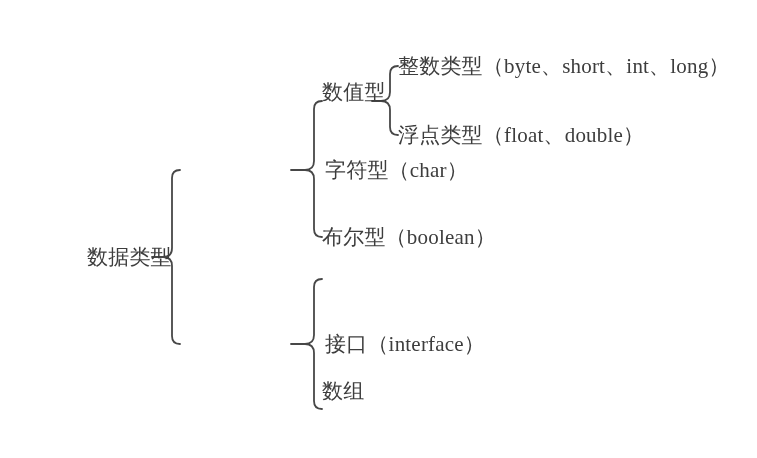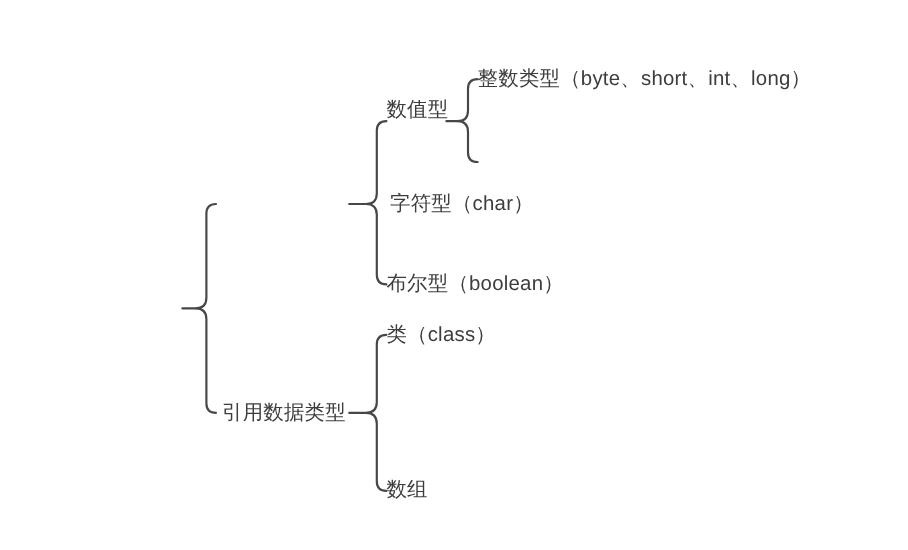--- a/index.html
+++ b/index.html
@@ -20,25 +20,26 @@
   .links {
     position: absolute;
     left: 0;
     top: 0;
     pointer-events: none;
   }
   .node {
     position: absolute;
     transform: translateY(-50%);
     white-space: nowrap;
-    font-size: 17px;
+    font-size: 21px;
     line-height: 22px;
     color: #3d3d3d;
     cursor: default;
     letter-spacing: 0.2px;
+    font-family: Liberation Serif, serif;
   }
 </style>
 </head>
 <body>
 
 <div class="canvas">
 
   <svg class="links" width="757" height="458" viewBox="0 0 757 458">
 
     <path d="M 152 257 L 163 257" fill="none" stroke-width="1.8" stroke-linecap="round" stroke="#474747"></path>
@@ -47,31 +48,32 @@
     <path d="M 291 170 L 305 170" fill="none" stroke-width="1.8" stroke-linecap="round" stroke="#474747"></path>
     <path d="M 322 101 Q 314 101 314 109 L 314 161 Q 314 170 305 170 Q 314 170 314 179 L 314 229 Q 314 237 322 237" fill="none" stroke-width="1.8" stroke-linecap="round" stroke="#474747"></path>
 
     <path d="M 372 101 L 381 101" fill="none" stroke-width="1.8" stroke-linecap="round" stroke="#474747"></path>
     <path d="M 398 66 Q 390 66 390 74 L 390 92 Q 390 101 381 101 Q 390 101 390 110 L 390 127 Q 390 135 398 135" fill="none" stroke-width="1.8" stroke-linecap="round" stroke="#474747"></path>
 
     <path d="M 291 344 L 305 344" fill="none" stroke-width="1.8" stroke-linecap="round" stroke="#474747"></path>
     <path d="M 322 279 Q 314 279 314 287 L 314 335 Q 314 344 305 344 Q 314 344 314 353 L 314 401 Q 314 409 322 409" fill="none" stroke-width="1.8" stroke-linecap="round" stroke="#474747"></path>
   </svg>
 
+  <div class="node" style="left:87px; top:257px">数据类型</div>
 
 
-  <div class="node" style="left:185px; top:344px">引用数据类型</div>
 
   <div class="node" style="left:322px; top:92px">数值型</div>
 
   <div class="node" style="left:322px; top:237px">布尔型（boolean）</div>
 
   <div class="node" style="left:325px; top:170px">字符型（char）</div>
 
   <div class="node" style="left:398px; top:66px">整数类型（byte、short、int、long）</div>
 
-
-  <div class="node" style="left:322px; top:279px">类（class）</div>
+  <div class="node" style="left:398px; top:135px">浮点类型（float、double）</div>
 
 
-  <div class="node" style="left:322px; top:408px">数组</div>
+  <div class="node" style="left:325px; top:344px">接口（interface）</div>
+
+  <div class="node" style="left:322px; top:391px">数组</div>
 
 </div>
 
 </body></html>

